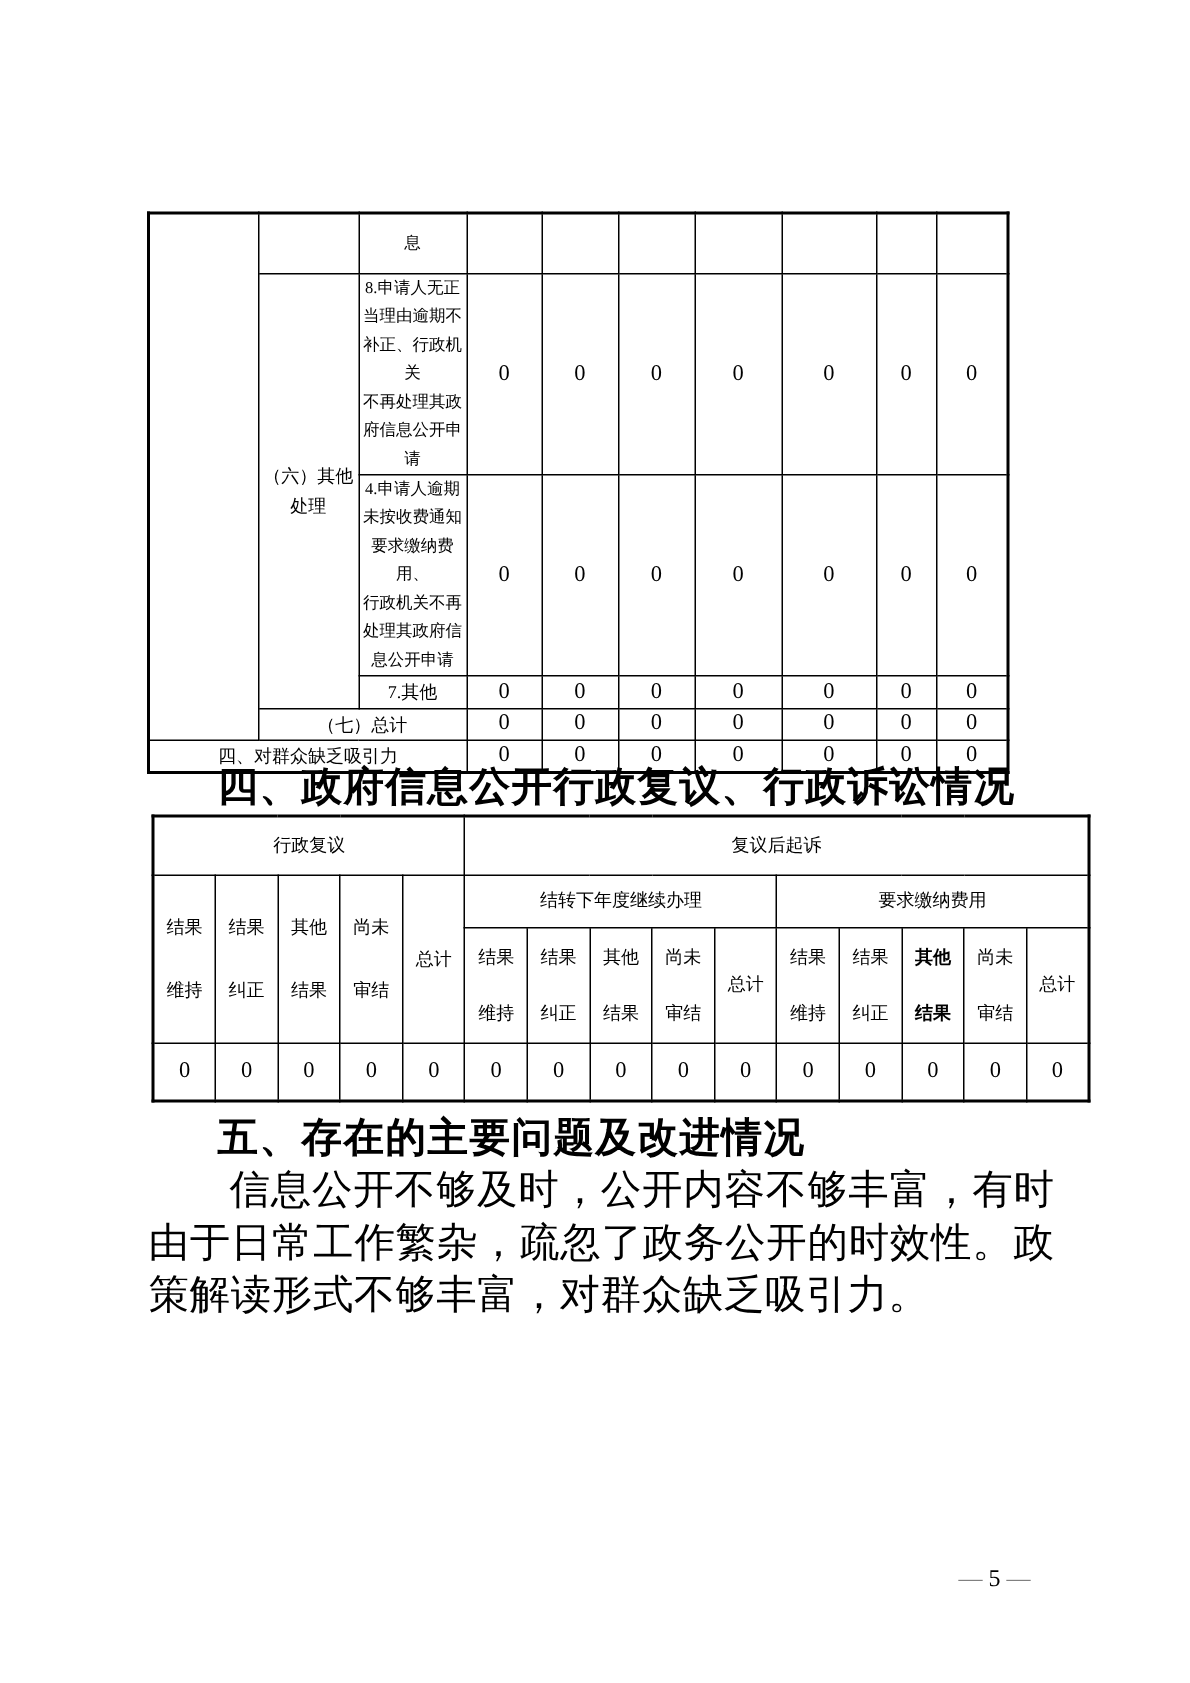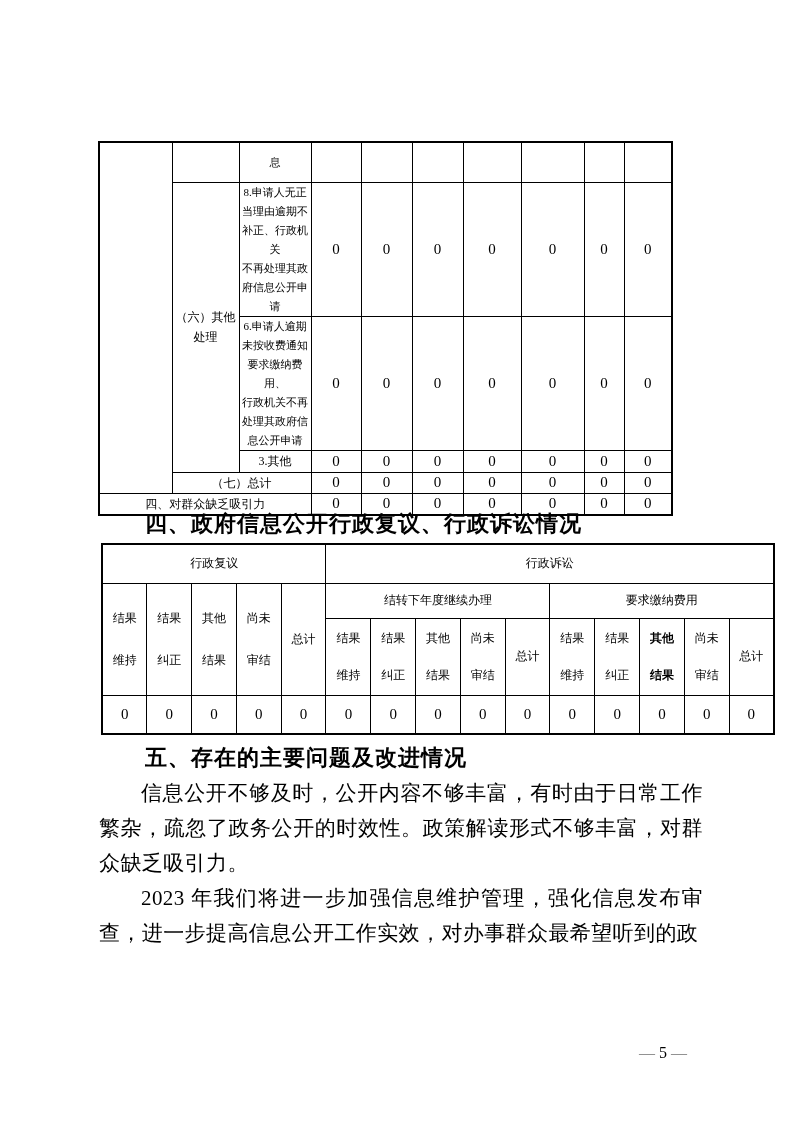--- a/index.html
+++ b/index.html
@@ -20,42 +20,42 @@
   .t1 td.group-cell { white-space:pre-line; font-size:12px; line-height:20px; }
   .t1 td.num { font-size:15px; }
   .t1 tr.rA { height:40px; }
   .t1 tr.rB { height:130px; }
   .t1 tr.rC { height:129px; }
   .t1 tr.rD { height:22px; }
   .t1 tr.rE { height:21px;margin-top:44px; }
   .t1 tr.rF { height:22px; }
 
   
-  .t2 { left:101px; top:543px; width:674px; border:2px solid #000; font-size:12px; }
+  .t2 { left:101px; top:543px; width:626px; border:2px solid #000; font-size:12px; }
   .t2 tr.r1 { height:39px; }
   .t2 tr.r2 { height:35px; }
   .t2 tr.r3 { height:77px; }
   .t2 tr.r4 { height:39px; }
   .t2 td.hdr-tall { white-space:pre-line; line-height:42px; }
   .t2 td.hdr-sub  { white-space:pre-line; line-height:37px; }
   .t2 td.bold { font-weight:bold; }
   .t2 td.num { font-size:15px; }
 
   .sec-h {
     position:absolute;
     font-family:"Liberation Sans","DejaVu Sans",sans-serif;
-    font-weight:bold; font-size:22px; letter-spacing:1px;
+    font-weight:bold; font-size:27px; letter-spacing:1px;
     line-height:30px; white-space:nowrap;
   }
   #h4 { left:145px; top:509px; }
   #h5 { left:145px; top:743px; }
 
   .bodytext {
     position:absolute; left:99px; top:776px; width:604px;
-    font-size:21px; line-height:35px; letter-spacing:0.4px;
+    font-size:27px; line-height:35px; letter-spacing:0.4px;
     text-align:justify;
   }
   .bodytext p { text-indent:2em; }
 
   .pagenum {
     position:absolute; top:1044px; left:626px; width:74px;
     font-size:16px; text-align:center; white-space:nowrap;
   }
   .pagenum .dash { color:#808080; padding:0 4px; }
 </style>
@@ -101,36 +101,36 @@
 请</td>
       <td class="num">0</td>
       <td class="num">0</td>
       <td class="num">0</td>
       <td class="num">0</td>
       <td class="num">0</td>
       <td class="num">0</td>
       <td class="num">0</td>
     </tr>
     <tr class="rC">
-      <td class="label-cell">6.申请人逾期
+      <td class="label-cell">4.申请人逾期
 未按收费通知
 要求缴纳费用、
 行政机关不再
 处理其政府信
 息公开申请</td>
       <td class="num">0</td>
       <td class="num">0</td>
       <td class="num">0</td>
       <td class="num">0</td>
       <td class="num">0</td>
       <td class="num">0</td>
       <td class="num">0</td>
     </tr>
     <tr class="rD">
-      <td class="group-cell">3.其他</td>
+      <td class="group-cell">7.其他</td>
       <td class="num">0</td>
       <td class="num">0</td>
       <td class="num">0</td>
       <td class="num">0</td>
       <td class="num">0</td>
       <td class="num">0</td>
       <td class="num">0</td>
     </tr>
     <tr class="rE">
       <td colspan="2" class="group-cell">（七）总计</td>
@@ -171,21 +171,21 @@
         <col>
         <col>
         <col>
         <col>
         <col>
         <col>
     </colgroup>
     <tbody>
         <tr class="r1">
       <td colspan="5">行政复议</td>
-      <td colspan="10">行政诉讼</td>
+      <td colspan="10">复议后起诉</td>
     </tr>
     <tr class="r2">
       <td rowspan="2" class="hdr-tall">结果
 维持</td>
       <td rowspan="2" class="hdr-tall">结果
 纠正</td>
       <td rowspan="2" class="hdr-tall">其他
 结果</td>
       <td rowspan="2" class="hdr-tall">尚未
 审结</td>
@@ -230,18 +230,17 @@
       <td class="num">0</td>
       <td class="num">0</td>
     </tr>
   </tbody>
     </table>
 
   <div id="h5" class="sec-h">五、存在的主要问题及改进情况</div>
 
   <div class="bodytext">
     <p>信息公开不够及时，公开内容不够丰富，有时由于日常工作繁杂，疏忽了政务公开的时效性。政策解读形式不够丰富，对群众缺乏吸引力。</p>
-    <p>2023 年我们将进一步加强信息维护管理，强化信息发布审查，进一步提高信息公开工作实效，对办事群众最希望听到的政</p>
   </div>
 
   <div class="pagenum"><span class="dash">—</span><span>5</span><span class="dash">—</span></div>
 
 </div>
 
 </body></html>

